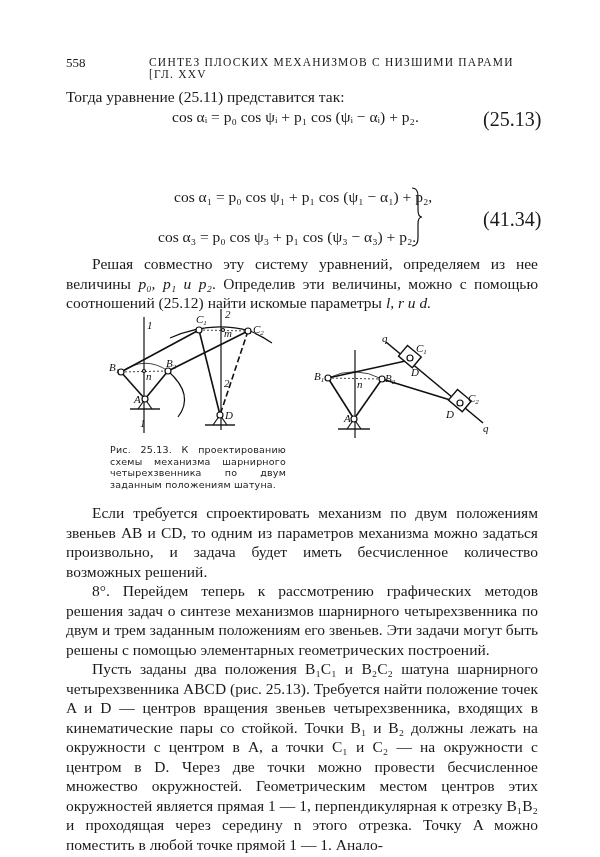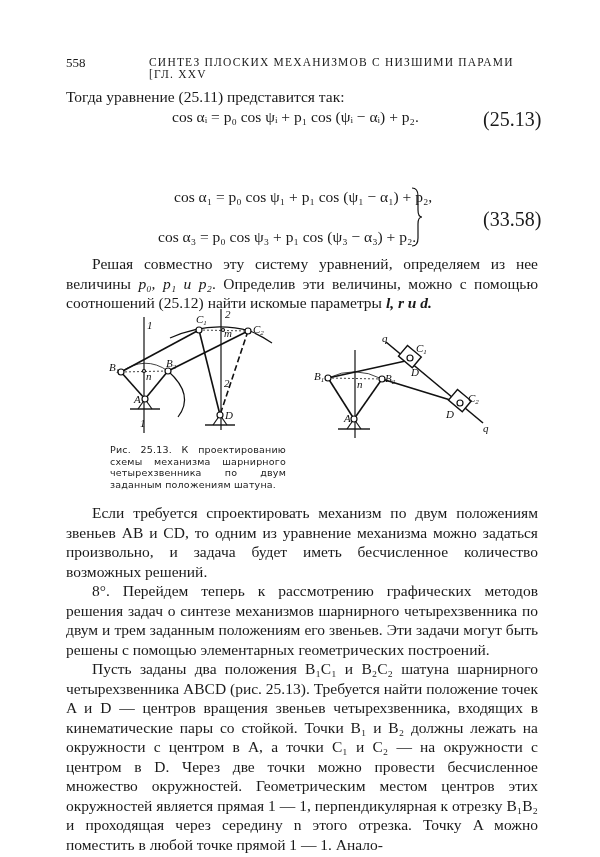--- a/index.html
+++ b/index.html
@@ -32,23 +32,23 @@
 
   <div class="eq" style="left:172px; top:108px;text-align:right;">cos αᵢ = p₀ cos ψᵢ + p₁ cos (ψᵢ − αᵢ) + p₂.</div>
   <div class="eqnum" style="left:483px; top:108px;">(25.13)</div>
 
 
   <div class="eq" style="left:158px; top:188px;margin-left:16px;">cos α₁ = p₀ cos ψ₁ + p₁ cos (ψ₁ − α₁) + p₂,</div>
   <div class="eq" style="left:158px; top:228px;text-align:center;">cos α₃ = p₀ cos ψ₃ + p₁ cos (ψ₃ − α₃) + p₂.</div>
   <svg class="fig" style="left:410px; top:186px;" width="14" height="62">
     <path d="M2 2 Q8 2 8 10 L8 24 Q8 31 12 31 Q8 31 8 38 L8 52 Q8 60 2 60" fill="none" stroke="#111" stroke-width="1.2"></path>
   </svg>
-  <div class="eqnum" style="left:483px; top:208px;">(33.58)</div>
+  <div class="eqnum" style="left:483px; top:208px;">(41.34)</div>
 
-  <div class="text indent" style="top:254px;"><span>Решая совместно эту систему уравнений, определяем из нее величины </span><i>p₀, p₁ и p₂</i><span>. Определив эти величины, можно с помощью соотношений (25.12) найти искомые параметры </span><i style="font-weight:bold;">l, r и d.</i></div>
+  <div class="text indent" style="top:254px;"><span>Решая совместно эту систему уравнений, определяем из нее величины </span><i>p₀, p₁ и p₂</i><span>. Определив эти величины, можно с помощью соотношений (25.12) найти искомые параметры </span><i style="font-weight:normal;">l, r и d.</i></div>
 
   <svg class="fig" style="left:100px; top:305px;" width="200" height="130" viewBox="0 0 200 130">
     <g stroke="#111" fill="none">
       <line x1="44" y1="12" x2="44" y2="128" stroke-width="1.2"></line>
       <line x1="121" y1="4" x2="121" y2="125" stroke-width="1.2"></line>
       <line x1="21" y1="67" x2="99" y2="25" stroke-width="1.6"></line>
       <line x1="68" y1="66" x2="148" y2="26" stroke-width="1.6"></line>
       <line x1="21" y1="67" x2="68" y2="66" stroke-width="0.8" stroke-dasharray="2 2"></line>
       <line x1="21" y1="67" x2="45" y2="94" stroke-width="1.6"></line>
       <line x1="68" y1="66" x2="45" y2="94" stroke-width="1.6"></line>
@@ -119,17 +119,17 @@
     <text x="111" y="56">D</text>
       <text x="146" y="98">D</text>
     <text x="14" y="60">B<tspan font-size="7" dy="2">1</tspan></text>
     <text x="85" y="62">B<tspan font-size="7" dy="2">2</tspan></text>
     <text x="57" y="68">n</text>
       <text x="44" y="102">A</text>
   </svg>
 
   <div class="caption" style="left:104px; top:444px; width:176px;margin-left:6px;">Рис. 25.13. К проектированию схемы механизма шарнирного четырехзвенника по двум заданным положениям шатуна.</div>
 
-  <div class="text indent" style="top:503px;">Если требуется спроектировать механизм по двум положениям звеньев AB и CD, то одним из уравнение механизма можно задаться произвольно, и задача будет иметь бесчисленное количество возможных решений.</div>
+  <div class="text indent" style="top:503px;">Если требуется спроектировать механизм по двум положениям звеньев AB и CD, то одним из параметров механизма можно задаться произвольно, и задача будет иметь бесчисленное количество возможных решений.</div>
   <div class="text indent" style="top:581px;">8°. Перейдем теперь к рассмотрению графических методов решения задач о синтезе механизмов шарнирного четырехзвенника по двум и трем заданным положениям его звеньев. Эти задачи могут быть решены с помощью элементарных геометрических построений.</div>
   <div class="text indent" style="top:659px;">Пусть заданы два положения B₁C₁ и B₂C₂ шатуна шарнирного четырехзвенника ABCD (рис. 25.13). Требуется найти положение точек A и D — центров вращения звеньев четырехзвенника, входящих в кинематические пары со стойкой. Точки B₁ и B₂ должны лежать на окружности с центром в A, а точки C₁ и C₂ — на окружности с центром в D. Через две точки можно провести бесчисленное множество окружностей. Геометрическим местом центров этих окружностей является прямая 1 — 1, перпендикулярная к отрезку B₁B₂ и проходящая через середину n этого отрезка. Точку A можно поместить в любой точке прямой 1 — 1. Анало-</div>
 
 </div>
 
 </body></html>

